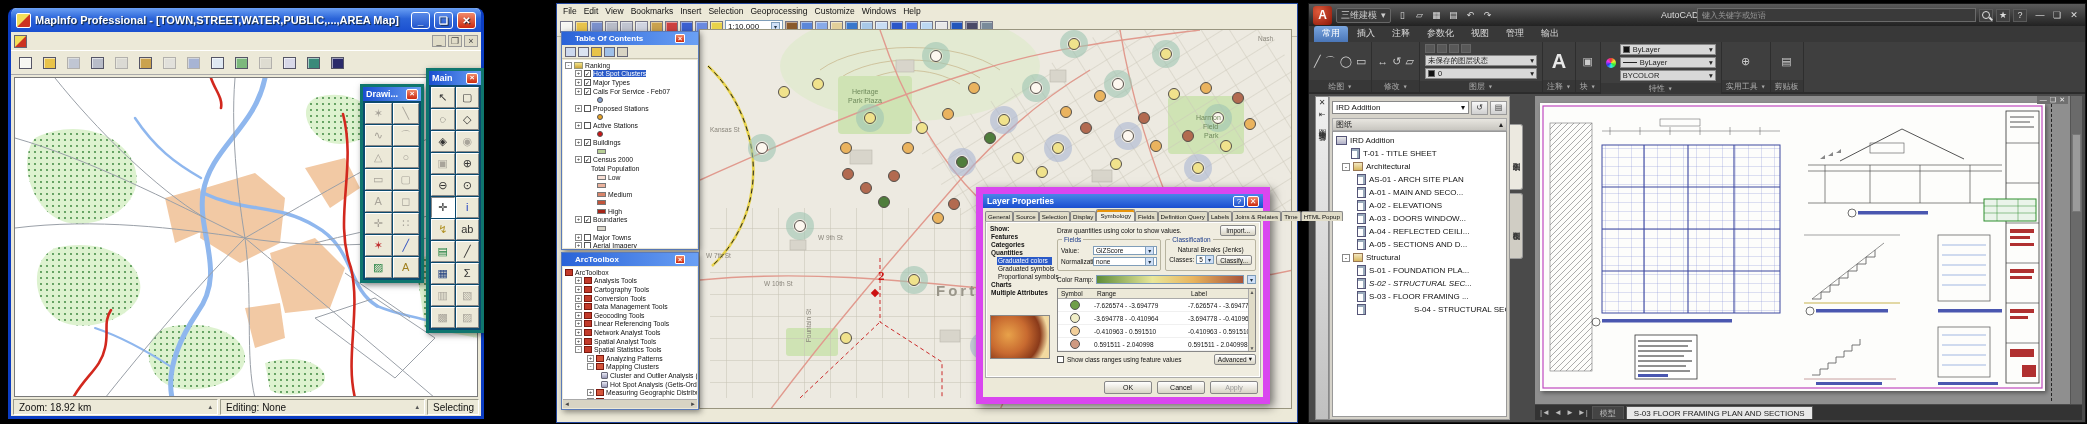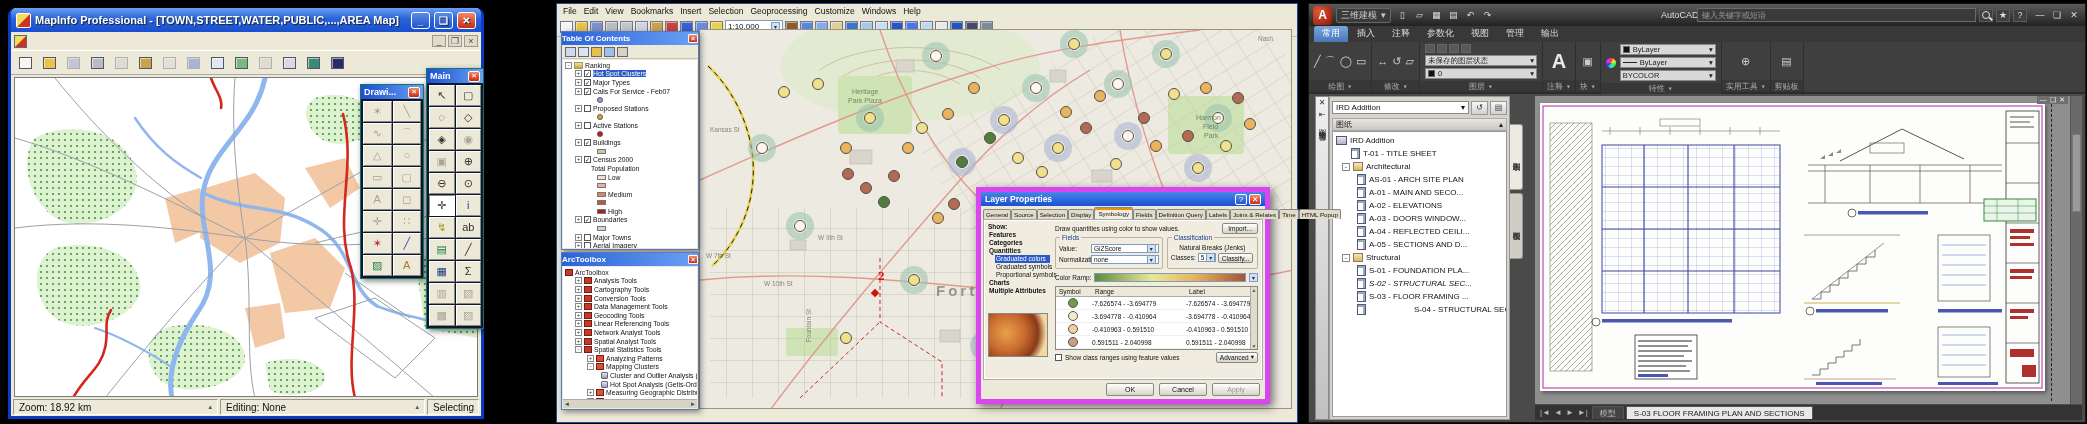--- a/index.html
+++ b/index.html
@@ -32,21 +32,21 @@
   .tbi{width:13px;height:12px;border:1px solid #556;box-shadow:inset 1px 1px 0 rgba(255,255,255,.55);}
   .tb.dis{opacity:.38;}
   .mi-map{position:absolute;left:3px;right:3px;top:69px;bottom:19px;background:#fff;border:1px solid #7a7a7a;overflow:hidden;}
   .mi-status{position:absolute;left:0;right:0;bottom:0;height:18px;background:#ece9d8;display:flex;gap:2px;padding:1px 2px;font-size:10px;color:#111;}
   .st-cell{border:1px solid;border-color:#9a9a8a #fff #fff #9a9a8a;background:#ece9d8;display:flex;align-items:center;
       padding:0 5px;gap:6px;overflow:hidden;white-space:nowrap;}
   .st-cell .ua{margin-left:auto;font-size:7px;color:#555;}
   .stz{width:205px;flex:none;} .ste{width:205px;flex:none;} .sts{flex:1;}
 
   
-  .ftb{position:absolute;background:#0f172a;border:1px solid #0f766e;box-shadow:2px 2px 6px rgba(0,0,0,.5);z-index:30;}
+  .ftb{position:absolute;background:#0c4a6e;border:3px solid #0f766e;box-shadow:2px 2px 6px rgba(0,0,0,.5);z-index:30;}
   .ftb-t{height:14px;background:linear-gradient(90deg,#1a4fd0,#6aa0f4);color:#fff;font-size:9px;font-weight:bold;
       display:flex;align-items:center;padding:0 3px;gap:3px;}
   .ftb-x{margin-left:auto;width:12px;height:11px;background:linear-gradient(#f08a6a,#cc2a10);border:1px solid #fff;
       border-radius:2px;color:#fff;font-size:8px;line-height:8px;text-align:center;}
   .ftb-grid{display:grid;grid-template-columns:repeat(2,1fr);gap:1px;padding:2px;}
   .fb{height:21px;border:1px solid;border-color:#fff #888 #888 #fff;background:#ece9d8;display:flex;align-items:center;
       justify-content:center;font-size:11px;color:#333;}
   .fb i{line-height:1;}
   .fb.dis{color:#a8a49a;}
   .fb.on{background:#fff;border-color:#888 #fff #fff #888;}
@@ -83,21 +83,21 @@
   .dot{position:absolute;left:-6px;top:-6px;width:12px;height:12px;border-radius:50%;border:1px solid #55504a;}
   .ann2{position:absolute;left:178px;top:238px;color:#cc1111;font-size:13px;font-weight:bold;
       font-family:"Liberation Serif",serif;z-index:3;}
   .annmark{position:absolute;left:172px;top:260px;width:6px;height:6px;background:#cc1111;transform:rotate(45deg);z-index:3;}
 
   
   .pan{position:absolute;background:#ece9d8;border:1px solid #5a7ab8;box-shadow:2px 2px 6px rgba(0,0,0,.45);z-index:5;}
   #toc{left:4px;top:27px;width:138px;height:219px;}
   #abox{left:4px;top:248px;width:138px;height:158px;}
   .pan-t{height:13px;background:linear-gradient(90deg,#2a63d8,#6aa0f4);color:#fff;font-size:8px;font-weight:bold;
-      display:flex;align-items:center;padding:0 0;}
+      display:flex;align-items:center;padding:0 13px;}
   .pan-x{margin-left:auto;width:10px;height:9px;background:linear-gradient(#f08a6a,#cc2a10);border:1px solid #fff;
       border-radius:1px;color:#fff;font-size:7px;line-height:7px;text-align:center;}
   .toc-tools{height:14px;display:flex;gap:2px;align-items:center;padding:0 3px;border-bottom:1px solid #c8c4b0;}
   .tct{width:11px;height:10px;border:1px solid #667;flex:none;}
   .toc-tree{position:absolute;top:28px;bottom:1px;left:1px;right:1px;background:#fff;overflow:hidden;font-size:6.8px;color:#111;padding:1px 0;}
   .trow{height:8.6px;display:flex;align-items:center;gap:2px;white-space:nowrap;}
   .trow.sel .tt{background:#2a5ac8;color:#fff;}
   .exp{width:7px;height:7px;border:1px solid #888;font-size:6px;line-height:5px;text-align:center;background:#fff;color:#333;flex:none;}
   .cbx{width:7px;height:7px;border:1px solid #555;background:#fff;flex:none;text-align:center;}
   .cbx b{font-size:6px;line-height:6px;display:block;font-weight:normal;color:#111;}
@@ -105,21 +105,21 @@
   .sws{width:9px;height:5px;border:1px solid #777;flex:none;}
   .dfi{width:9px;height:7px;background:linear-gradient(#f4e48a,#caa53a);border:1px solid #997;flex:none;}
   .abox-tree{position:absolute;top:14px;bottom:10px;left:1px;right:1px;background:#fff;overflow:hidden;font-size:6.8px;color:#111;padding:1px 0;}
   .tbx{width:8px;height:7px;background:#c23a2a;border:1px solid #7a1a10;flex:none;}
   .tts{width:8px;height:7px;background:#d4543a;border:1px solid #7a1a10;flex:none;}
   .ttl{width:7px;height:7px;background:linear-gradient(#e8e8f4,#9a9ab8);border:1px solid #667;border-radius:1px;flex:none;}
   .abox-scroll{position:absolute;left:1px;right:1px;bottom:1px;height:9px;background:#d8d4c4;border-top:1px solid #aaa;
       display:flex;justify-content:space-between;font-size:6px;color:#444;align-items:center;padding:0 1px;}
 
   
-  #lp{position:absolute;left:419px;top:183px;width:294px;height:217px;background:#ece9d8;border:5px solid #d946ef;
+  #lp{position:absolute;left:419px;top:183px;width:294px;height:217px;background:#ece9d8;border:7px solid #d946ef;
       box-shadow:3px 3px 9px rgba(0,0,0,.55);z-index:8;font-size:6.5px;color:#111;}
   .lp-t{height:14px;background:linear-gradient(180deg,#4a86e8,#1a4fd0);color:#fff;font-weight:bold;font-size:8.5px;
       display:flex;align-items:center;padding:0 4px;gap:2px;}
   .lp-t i{width:12px;height:11px;border:1px solid #fff;border-radius:2px;text-align:center;line-height:9px;font-size:8px;
       background:linear-gradient(#5a8ae8,#2255cc);font-weight:normal;}
   .lp-t i.close{background:linear-gradient(#f08a6a,#cc2a10);}
   .lp-tabs{display:flex;height:13px;align-items:flex-end;padding:1px 2px 0;font-size:6.2px;}
   .lp-tab{border:1px solid #888;border-bottom:none;padding:1px 2px;background:#e0dcc8;border-radius:2px 2px 0 0;white-space:nowrap;}
   .lp-tab.active{background:#f0ede0;box-shadow:inset 0 2px 0 #e8940a;padding:2px 3px;}
   .lp-body{position:absolute;left:3px;right:3px;top:28px;bottom:20px;background:#f0ede0;border:1px solid #fff;outline:1px solid #aaa;}

